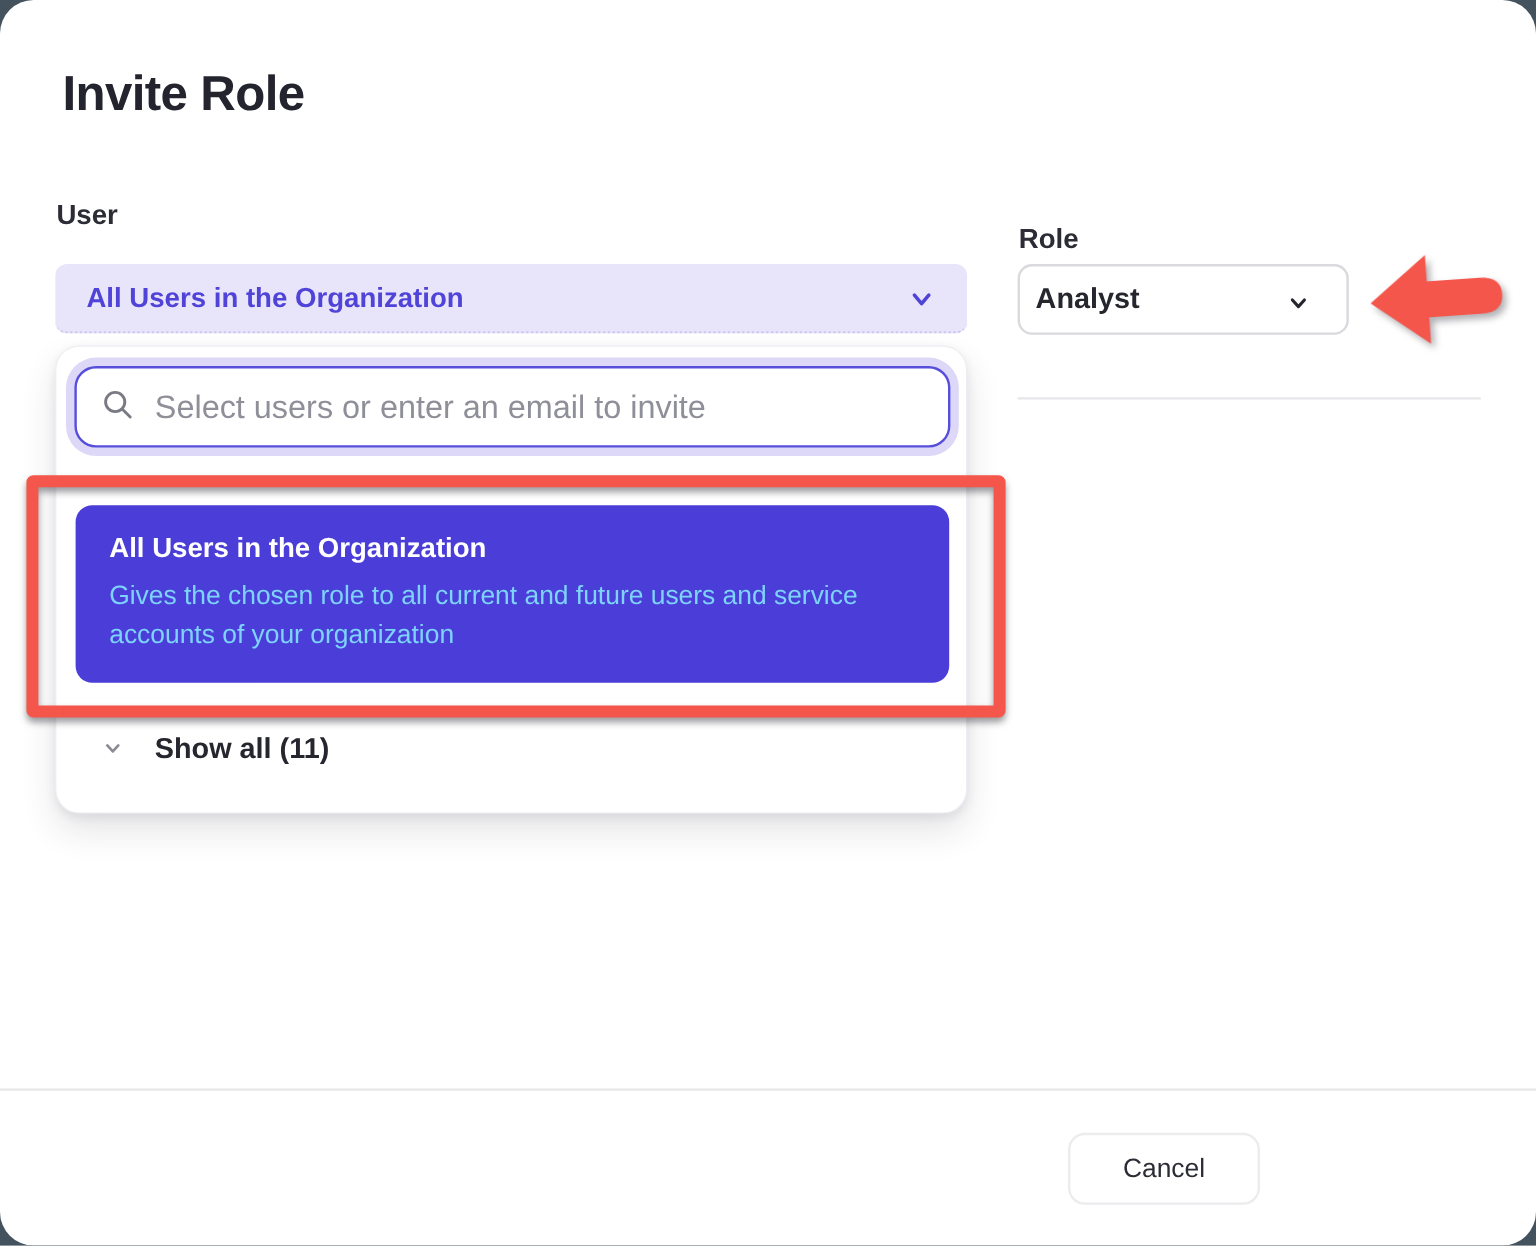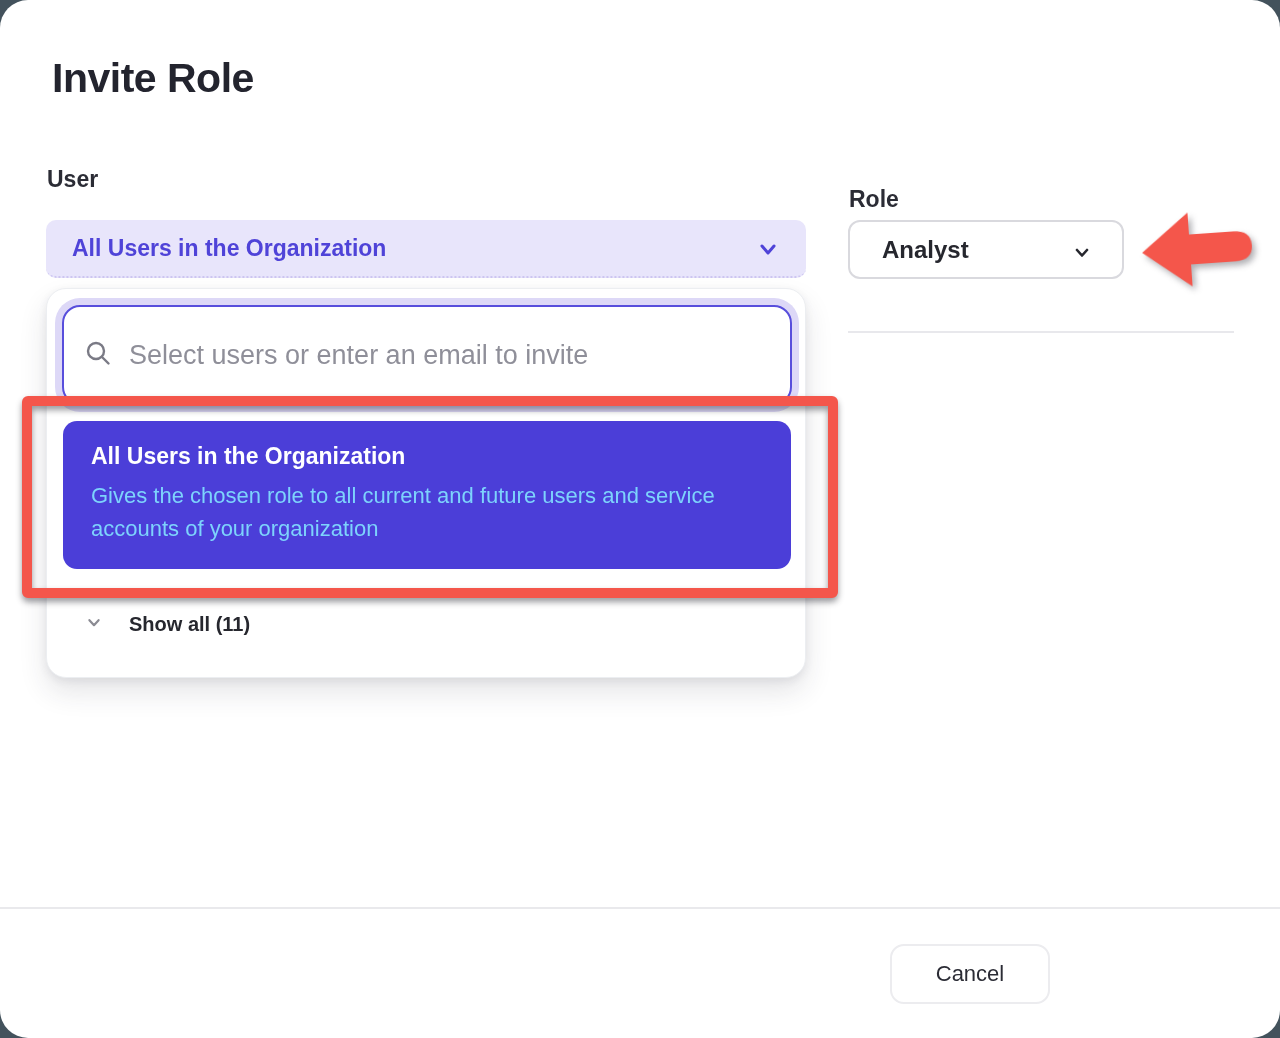--- a/index.html
+++ b/index.html
@@ -45,21 +45,21 @@
   .user-select .chev { position: absolute; right: 26px; top: 17px; }
 
   
   .role-select {
     position: absolute; left: 848px; top: 220px;
     width: 276px; height: 59px;
     background: #ffffff;
     border: 2px solid #d9d9de;
     border-radius: 12px;
     display: flex; align-items: center;
-    padding: 0 32px;
+    padding: 0 13px;
     cursor: pointer;
   }
   .role-select .value {
     font-size: 24px; font-weight: 600; color: #26272e;
   }
   .role-select .chev { position: absolute; right: 28px; top: 18px; }
 
   .role-divider {
     position: absolute; left: 848px; top: 331px;
     width: 386px; height: 2px; background: #e8e8ec;
@@ -69,21 +69,21 @@
   .dropdown-panel {
     position: absolute; left: 46px; top: 288px;
     width: 760px; height: 390px;
     background: #ffffff;
     border: 1px solid #eceef1;
     border-radius: 20px;
     box-shadow: 0 14px 28px rgba(40, 40, 60, 0.12), 0 3px 8px rgba(40,40,60,0.08);
   }
   .search-box {
     position: absolute; left: 15px; top: 16px;
-    width: 730px; height: 100px;
+    width: 730px; height: 68px;
     background: #ffffff;
     border: 2px solid #584edc;
     border-radius: 18px;
     box-shadow: 0 0 0 7px #ddd8f7;
     display: flex; align-items: center;
     padding: 0 20px;
   }
   .search-box input {
     border: none; outline: none;
     flex: 1;
@@ -111,21 +111,21 @@
     line-height: 33px; max-width: 680px;
   }
 
   .show-all-row {
     position: absolute; left: 36px; top: 322px;
     display: flex; align-items: center;
     cursor: pointer;
   }
   .show-all-row .chev { margin-right: 24px; }
   .show-all-row .show-all-label {
-    font-size: 20px; font-weight: 600; color: #26272e;
+    font-size: 24px; font-weight: 600; color: #26272e;
   }
 
   
   .annotation-box {
     position: absolute; left: 22px; top: 396px;
     width: 816px; height: 202px;
     border: 10px solid #f4564b;
     border-radius: 6px;
     filter: drop-shadow(0 4px 3px rgba(30,30,40,0.45));
     pointer-events: none;

